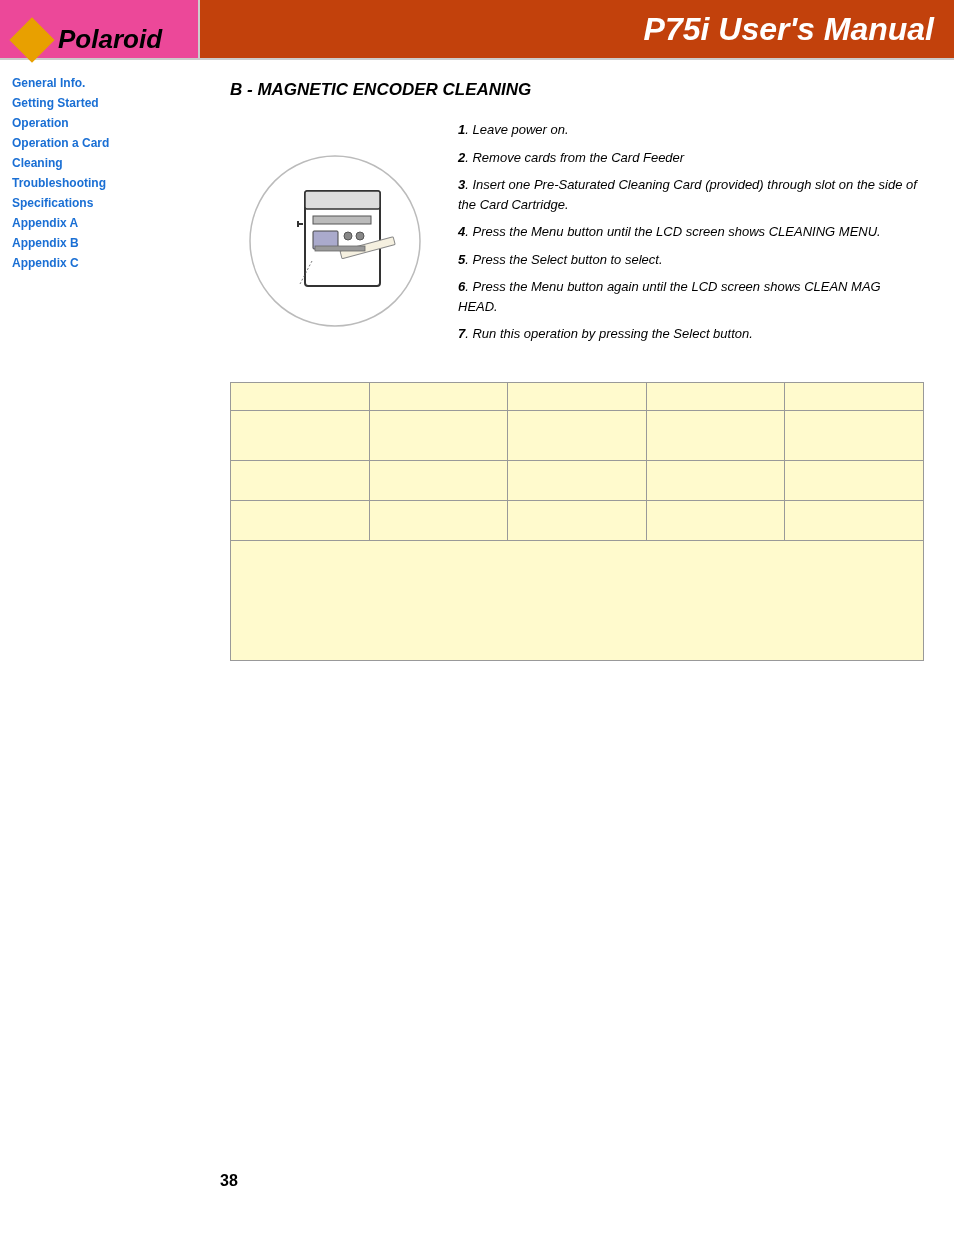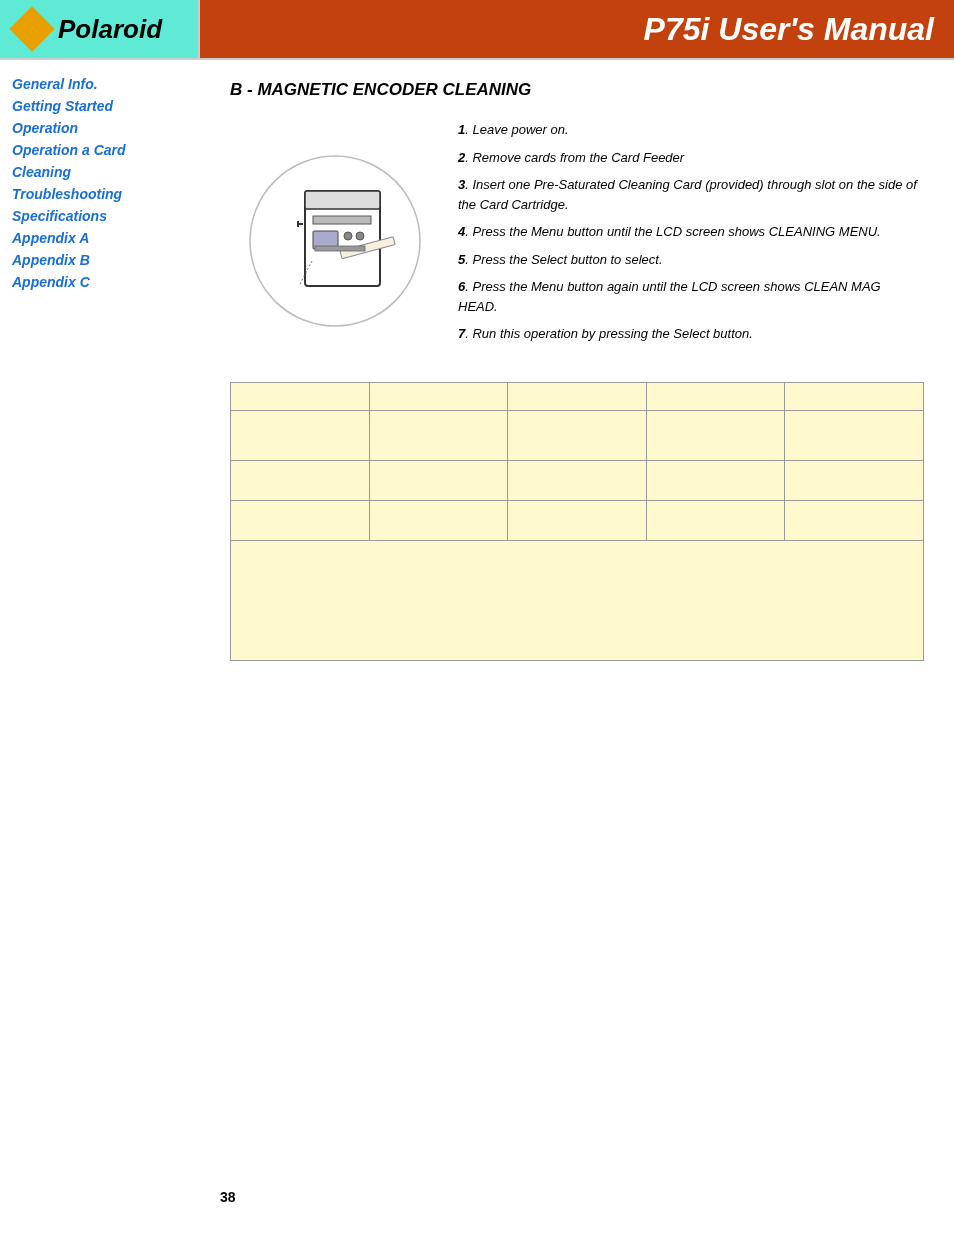--- a/index.html
+++ b/index.html
@@ -12,24 +12,23 @@
     }
 
     
     .header {
       display: flex;
       align-items: stretch;
       height: 60px;
       border-bottom: 2px solid #ccc;
     }
     .header-logo {
-      background: #5eead4;
-      display: flex;
-      align-items: center;
-      padding: 13px 16px;
+      background: #ec4899;
+      display: flex;
+      padding: 24px 16px;
       border-right: 2px solid #ccc;
       min-width: 200px;
     }
     .logo-diamond {
       width: 32px;
       height: 32px;
       background: #e8a000;
       transform: rotate(45deg);
       margin-right: 10px;
       flex-shrink: 0;
@@ -63,23 +62,22 @@
 
     
     .sidebar {
       width: 200px;
       padding: 16px 12px;
       flex-shrink: 0;
     }
     .sidebar-item {
       display: block;
       color: #1a6fd4;
-      font-style: italic;
-      font-weight: bold;
-      font-size: 14px;
+      font-weight: bold;
+      font-size: 12px;
       text-decoration: none;
       margin-bottom: 6px;
       cursor: pointer;
     }
 
     
     .content {
       flex: 1;
       padding: 20px 30px;
       position: relative;
@@ -156,23 +154,23 @@
       height: 40px;
     }
     .merged-row td {
       background: #fffacd;
       height: 120px;
     }
 
     
     .page-number {
       position: absolute;
-      bottom: 30px;
+      bottom: 45px;
       left: 20px;
-      font-size: 14px;
+      font-size: 16px;
       font-weight: bold;
     }
 
     
     .printer-svg {
       width: 200px;
       height: 200px;
     }
   </style>
 </head>

